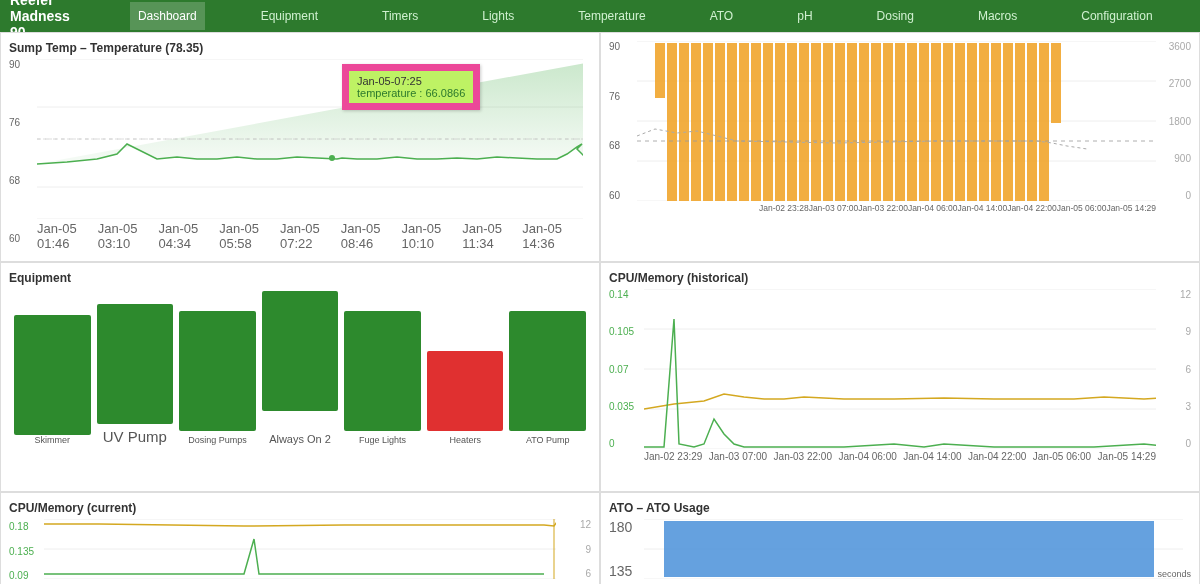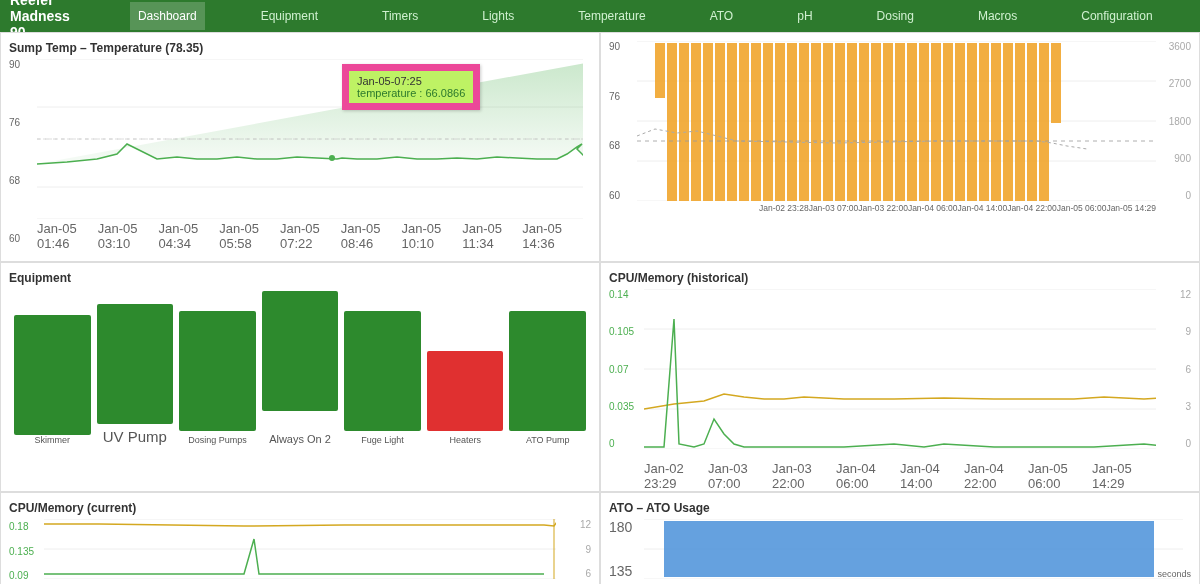--- a/index.html
+++ b/index.html
@@ -207,21 +207,21 @@
       </div>
 
 
       <div style="display:flex; flex-direction:column; align-items:center; flex:1;">
         <div style="width:100%; height:120px; background:#2d8a2d; border-radius:2px;"></div>
         <div style="font-size:11px; color:#555; text-align:right; margin-top:22px;">Always On 2</div>
       </div>
 
       <div style="display:flex; flex-direction:column; align-items:center; flex:1;">
         <div style="width:100%; height:120px; background:#2d8a2d; border-radius:2px;"></div>
-        <div style="font-size:9px; color:#555; text-align:center; margin-top:4px;">Fuge Light</div>
+        <div style="font-size:9px; color:#555; text-align:center; margin-top:4px;">Fuge Lights</div>
       </div>
 
       <div style="display:flex; flex-direction:column; align-items:center; flex:1;">
         <div style="width:100%; height:80px; background:#e03030; border-radius:2px; margin-top:40px;"></div>
         <div style="font-size:9px; color:#555; text-align:center; margin-top:4px;">Heaters</div>
       </div>
 
       <div style="display:flex; flex-direction:column; align-items:center; flex:1;">
         <div style="width:100%; height:120px; background:#2d8a2d; border-radius:2px;"></div>
         <div style="font-size:9px; color:#555; text-align:center; margin-top:4px;">ATO Pump</div>
@@ -254,21 +254,21 @@
         <line x1="0" y1="40" x2="100%" y2="40" stroke="#eee" stroke-width="1"></line>
         <line x1="0" y1="80" x2="100%" y2="80" stroke="#eee" stroke-width="1"></line>
         <line x1="0" y1="120" x2="100%" y2="120" stroke="#eee" stroke-width="1"></line>
         <line x1="0" y1="160" x2="100%" y2="160" stroke="#eee" stroke-width="1"></line>
 
         <path d="M0,120 L30,115 L60,112 L80,105 L100,108 L120,110 L140,110 L160,108 L200,110 L250,110 L300,109 L350,110 L400,110 L430,110 L460,108 L500,110 L530,108 L560,110 L570,5" fill="none" stroke="#d4a820" stroke-width="1.5"></path>
 
         <path d="M0,158 L20,158 L30,30 L35,155 L50,158 L60,155 L70,130 L80,145 L90,155 L100,158 L120,158 L150,158 L200,158 L250,155 L280,158 L300,155 L350,158 L400,158 L450,158 L500,155 L530,158 L560,158 L570,158" fill="none" stroke="#4caf50" stroke-width="1.5"></path>
       </svg>
 
-      <div style="display:flex; justify-content:center; font-size:13px; color:#666; margin-top:12px;">
+      <div style="display:flex; justify-content:space-between; font-size:10px; color:#666; margin-top:2px;">
         <span>Jan-02 23:29</span>
         <span>Jan-03 07:00</span>
         <span>Jan-03 22:00</span>
         <span>Jan-04 06:00</span>
         <span>Jan-04 14:00</span>
         <span>Jan-04 22:00</span>
         <span>Jan-05 06:00</span>
         <span>Jan-05 14:29</span>
       </div>
     </div>

